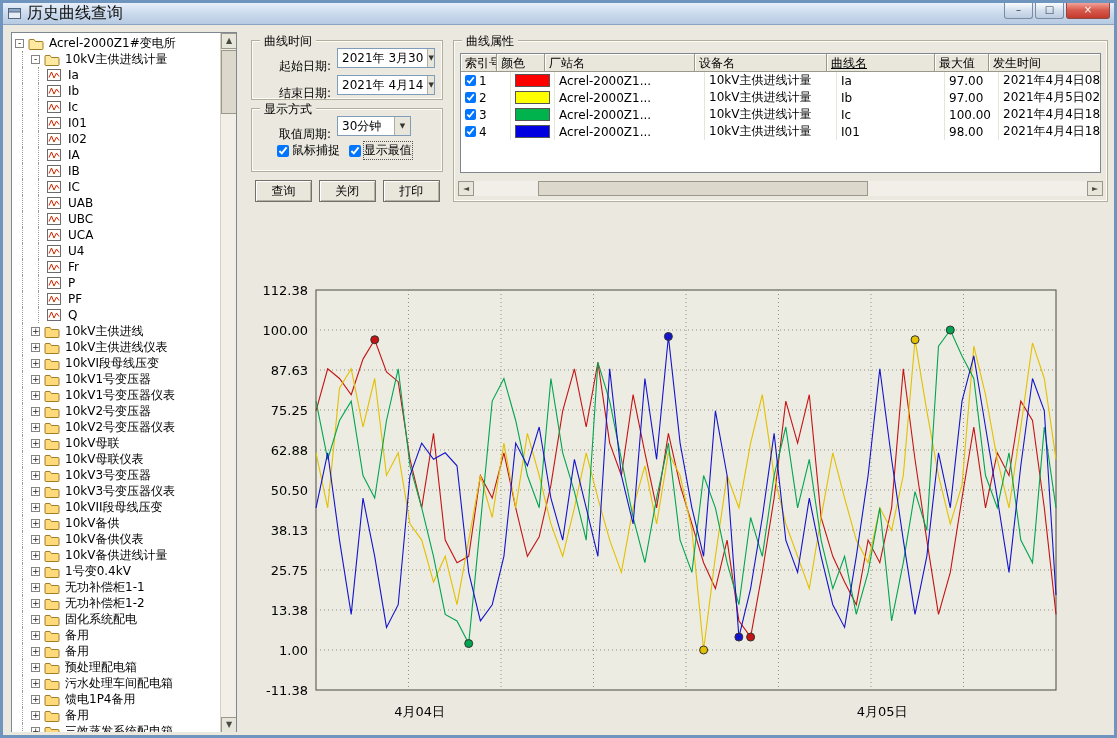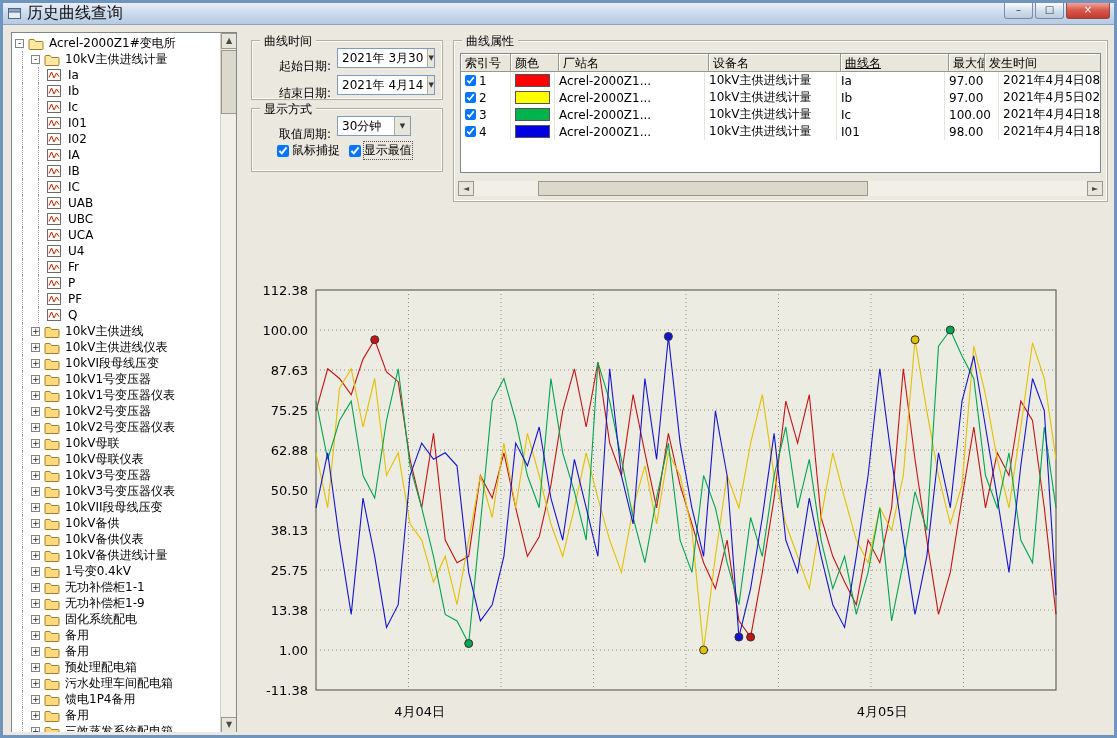--- a/index.html
+++ b/index.html
@@ -473,21 +473,21 @@
             <span class="tlabel">无功补偿柜1-1</span>
           </div>
           <div class="tree-row">
             <span class="slot v"></span>
             <span class="expand">+</span>
             <span class="ticon">
               <svg width="16" height="13" viewBox="0 0 16 13">
                 <path d="M1 3.5 a1 1 0 0 1 1 -1 h4 l1.5 2 h6.5 a1 1 0 0 1 1 1 v6 a1 1 0 0 1 -1 1 h-12 a1 1 0 0 1 -1 -1 z" fill="#ffd97a" stroke="#a07d28"></path>
               </svg>
             </span>
-            <span class="tlabel">无功补偿柜1-9</span>
+            <span class="tlabel">无功补偿柜1-2</span>
           </div>
           <div class="tree-row">
             <span class="slot v"></span>
             <span class="expand">+</span>
             <span class="ticon">
               <svg width="16" height="13" viewBox="0 0 16 13">
                 <path d="M1 3.5 a1 1 0 0 1 1 -1 h4 l1.5 2 h6.5 a1 1 0 0 1 1 1 v6 a1 1 0 0 1 -1 1 h-12 a1 1 0 0 1 -1 -1 z" fill="#ffd97a" stroke="#a07d28"></path>
               </svg>
             </span>
             <span class="tlabel">固化系统配电</span>
@@ -602,31 +602,36 @@
           <input type="checkbox" checked="" style="">
           <span class="chk-label">鼠标捕捉</span>
         </label>
         <label class="chk focused">
           <input type="checkbox" checked="" style="">
           <span class="chk-label">显示最值</span>
         </label>
       </div>
     </div>
 
+    <div class="btn-row">
+      <button class="btn">查询</button>
+      <button class="btn">关闭</button>
+      <button class="btn">打印</button>
+    </div>
 
     <div class="groupbox gb-curves">
       <span class="gb-title">曲线属性</span>
       <div class="tbl">
         <div class="tbl-header">
-            <span class="th" style="width: 50px;">索引号</span>
+            <span class="th" style="width: 36px;">索引号</span>
             <span class="th" style="width: 48px;">颜色</span>
             <span class="th" style="width: 150px;">厂站名</span>
             <span class="th" style="width: 132px;">设备名</span>
             <span class="th" style="width: 108px; text-decoration: underline;">曲线名</span>
-            <span class="th" style="width: 36px;">最大值</span>
+            <span class="th" style="width: 54px;">最大值</span>
             <span class="th" style="width: 150px;">发生时间</span>
           </div>
         <div class="tbl-body">
             <div class="tr">
               <span class="td" style="width: 50px;">
                 <input type="checkbox" checked="" style="">
                 <span>1</span>
               </span>
               <span class="td" style="width: 44px;">
                 <span class="swatch" style="background: rgb(255, 0, 0);"></span>

